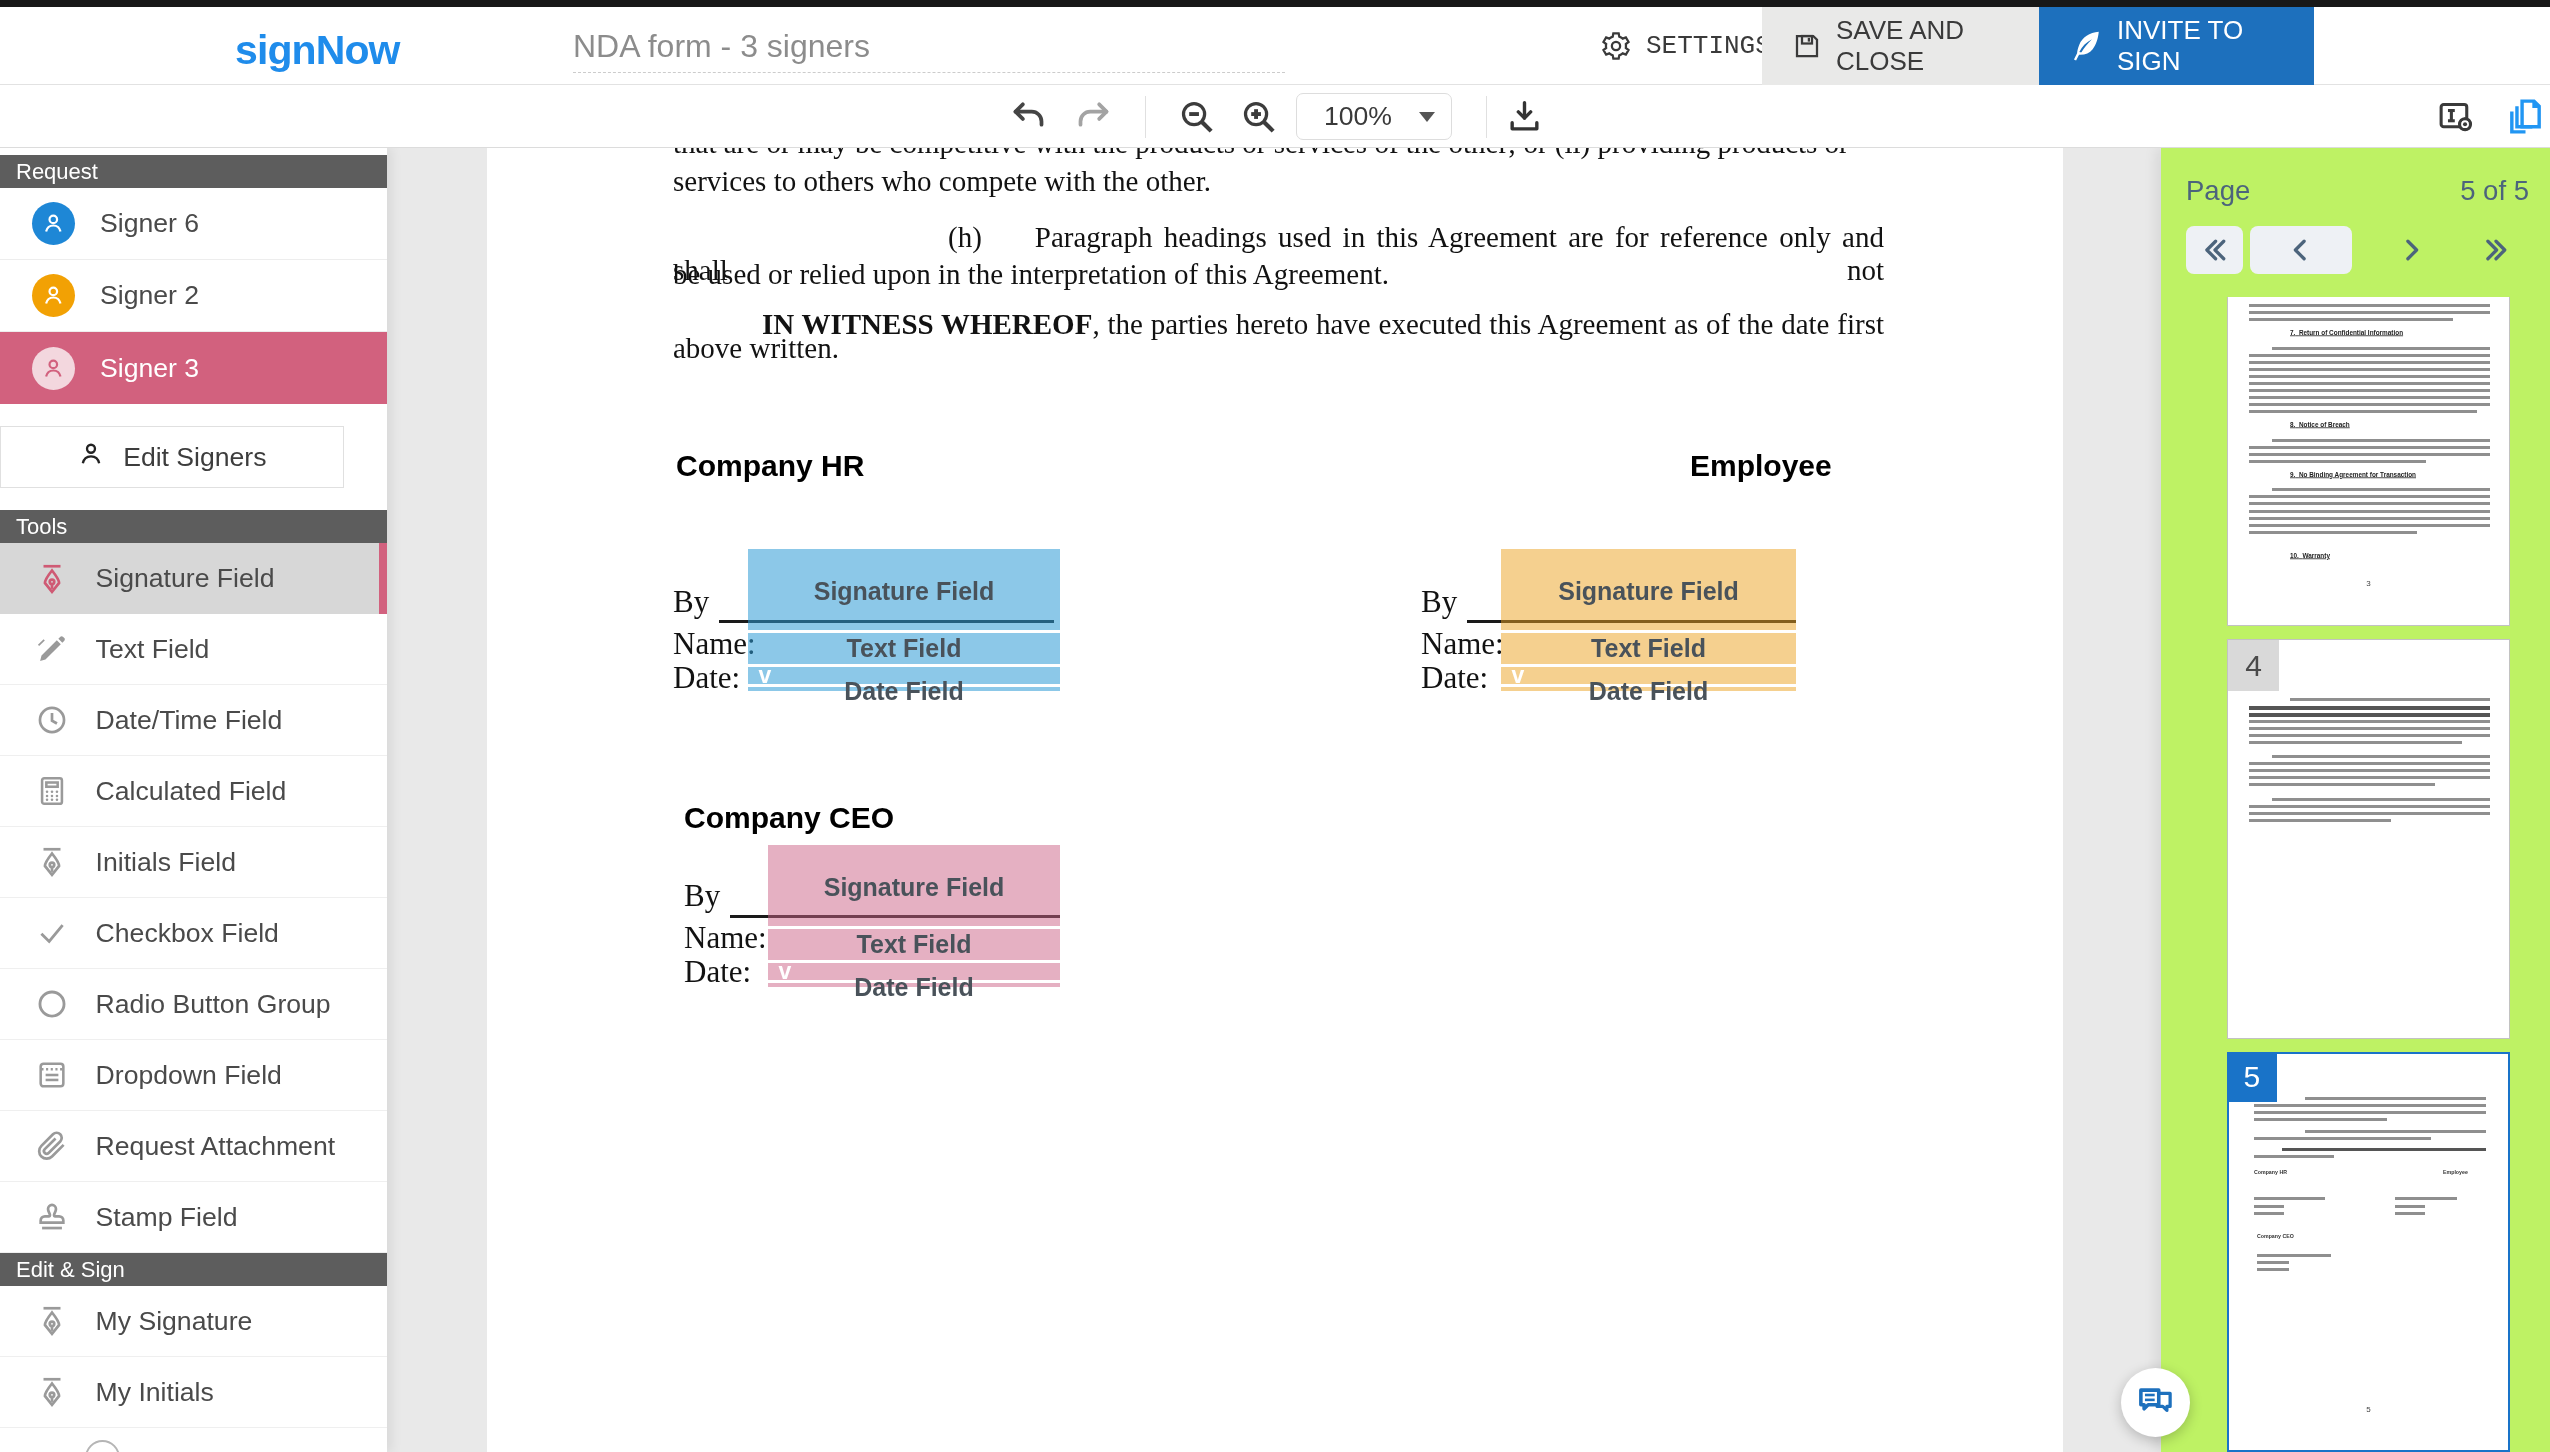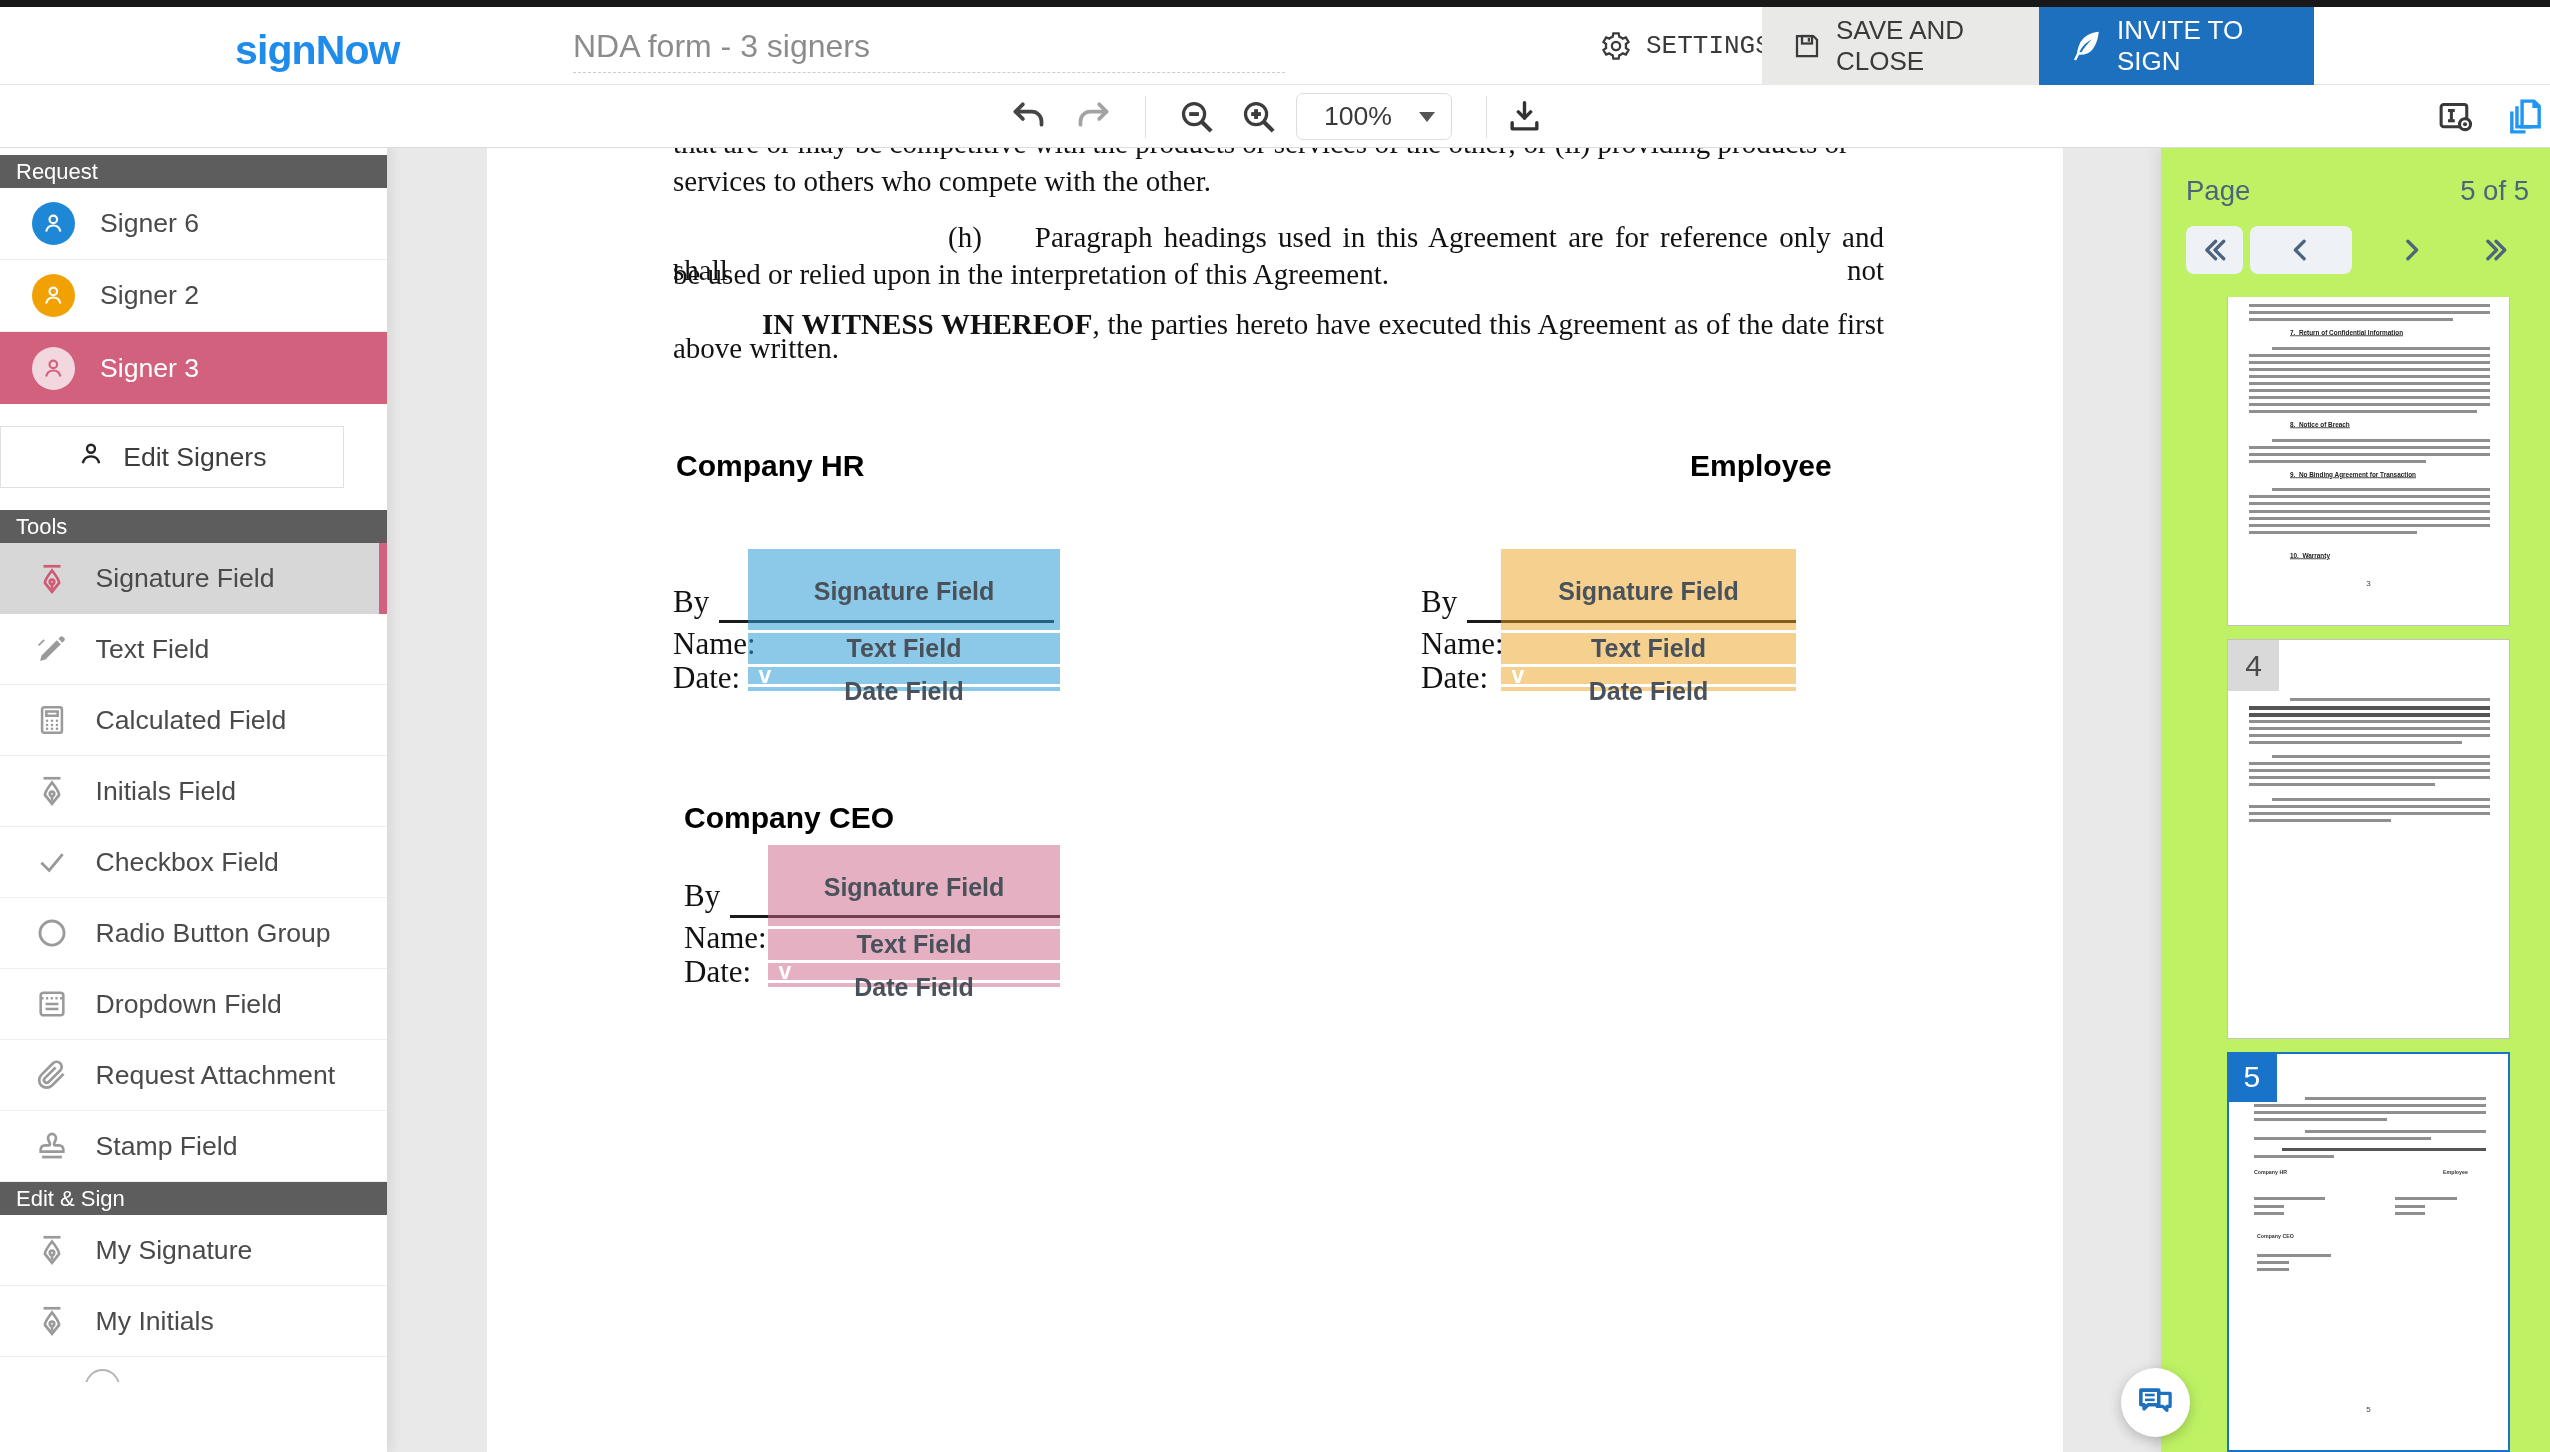--- a/index.html
+++ b/index.html
@@ -243,20 +243,29 @@
       <span>Signature Field</span>
     </div>
     <div class="tool-row">
       <span class="ticon">
         <svg width="34" height="34" viewBox="0 0 24 24" fill="currentColor">
             <path d="M3.6 20.4l1-3.8L15.4 5.8l2.8 2.8L7.4 19.4l-3.8 1zM16.5 4.7l1.4-1.4c.5-.5 1.3-.5 1.8 0l1 1c.5.5.5 1.3 0 1.8l-1.4 1.4-2.8-2.8z"></path>
             <path d="M2.5 9.5l4-4" stroke="currentColor" stroke-width="1.2" fill="none"></path>
           </svg>
       </span>
       <span>Text Field</span>
+    </div>
+    <div class="tool-row">
+      <span class="ticon">
+        <svg width="34" height="34" viewBox="0 0 24 24" fill="none" stroke="currentColor" stroke-width="1.9">
+            <circle cx="12" cy="12" r="8.5"></circle>
+            <path d="M12 7v5.5l3.5 2"></path>
+          </svg>
+      </span>
+      <span>Date/Time Field</span>
     </div>
     <div class="tool-row">
       <span class="ticon">
         <svg width="34" height="34" viewBox="0 0 24 24" fill="none" stroke="currentColor" stroke-width="1.8">
             <rect x="5" y="3" width="14" height="18" rx="1.5"></rect>
             <rect x="8" y="6" width="8" height="3"></rect>
             <g fill="currentColor" stroke="none">
               <circle cx="8.5" cy="12.5" r="0.9"></circle>
               <circle cx="12" cy="12.5" r="0.9"></circle>
               <circle cx="15.5" cy="12.5" r="0.9"></circle>

